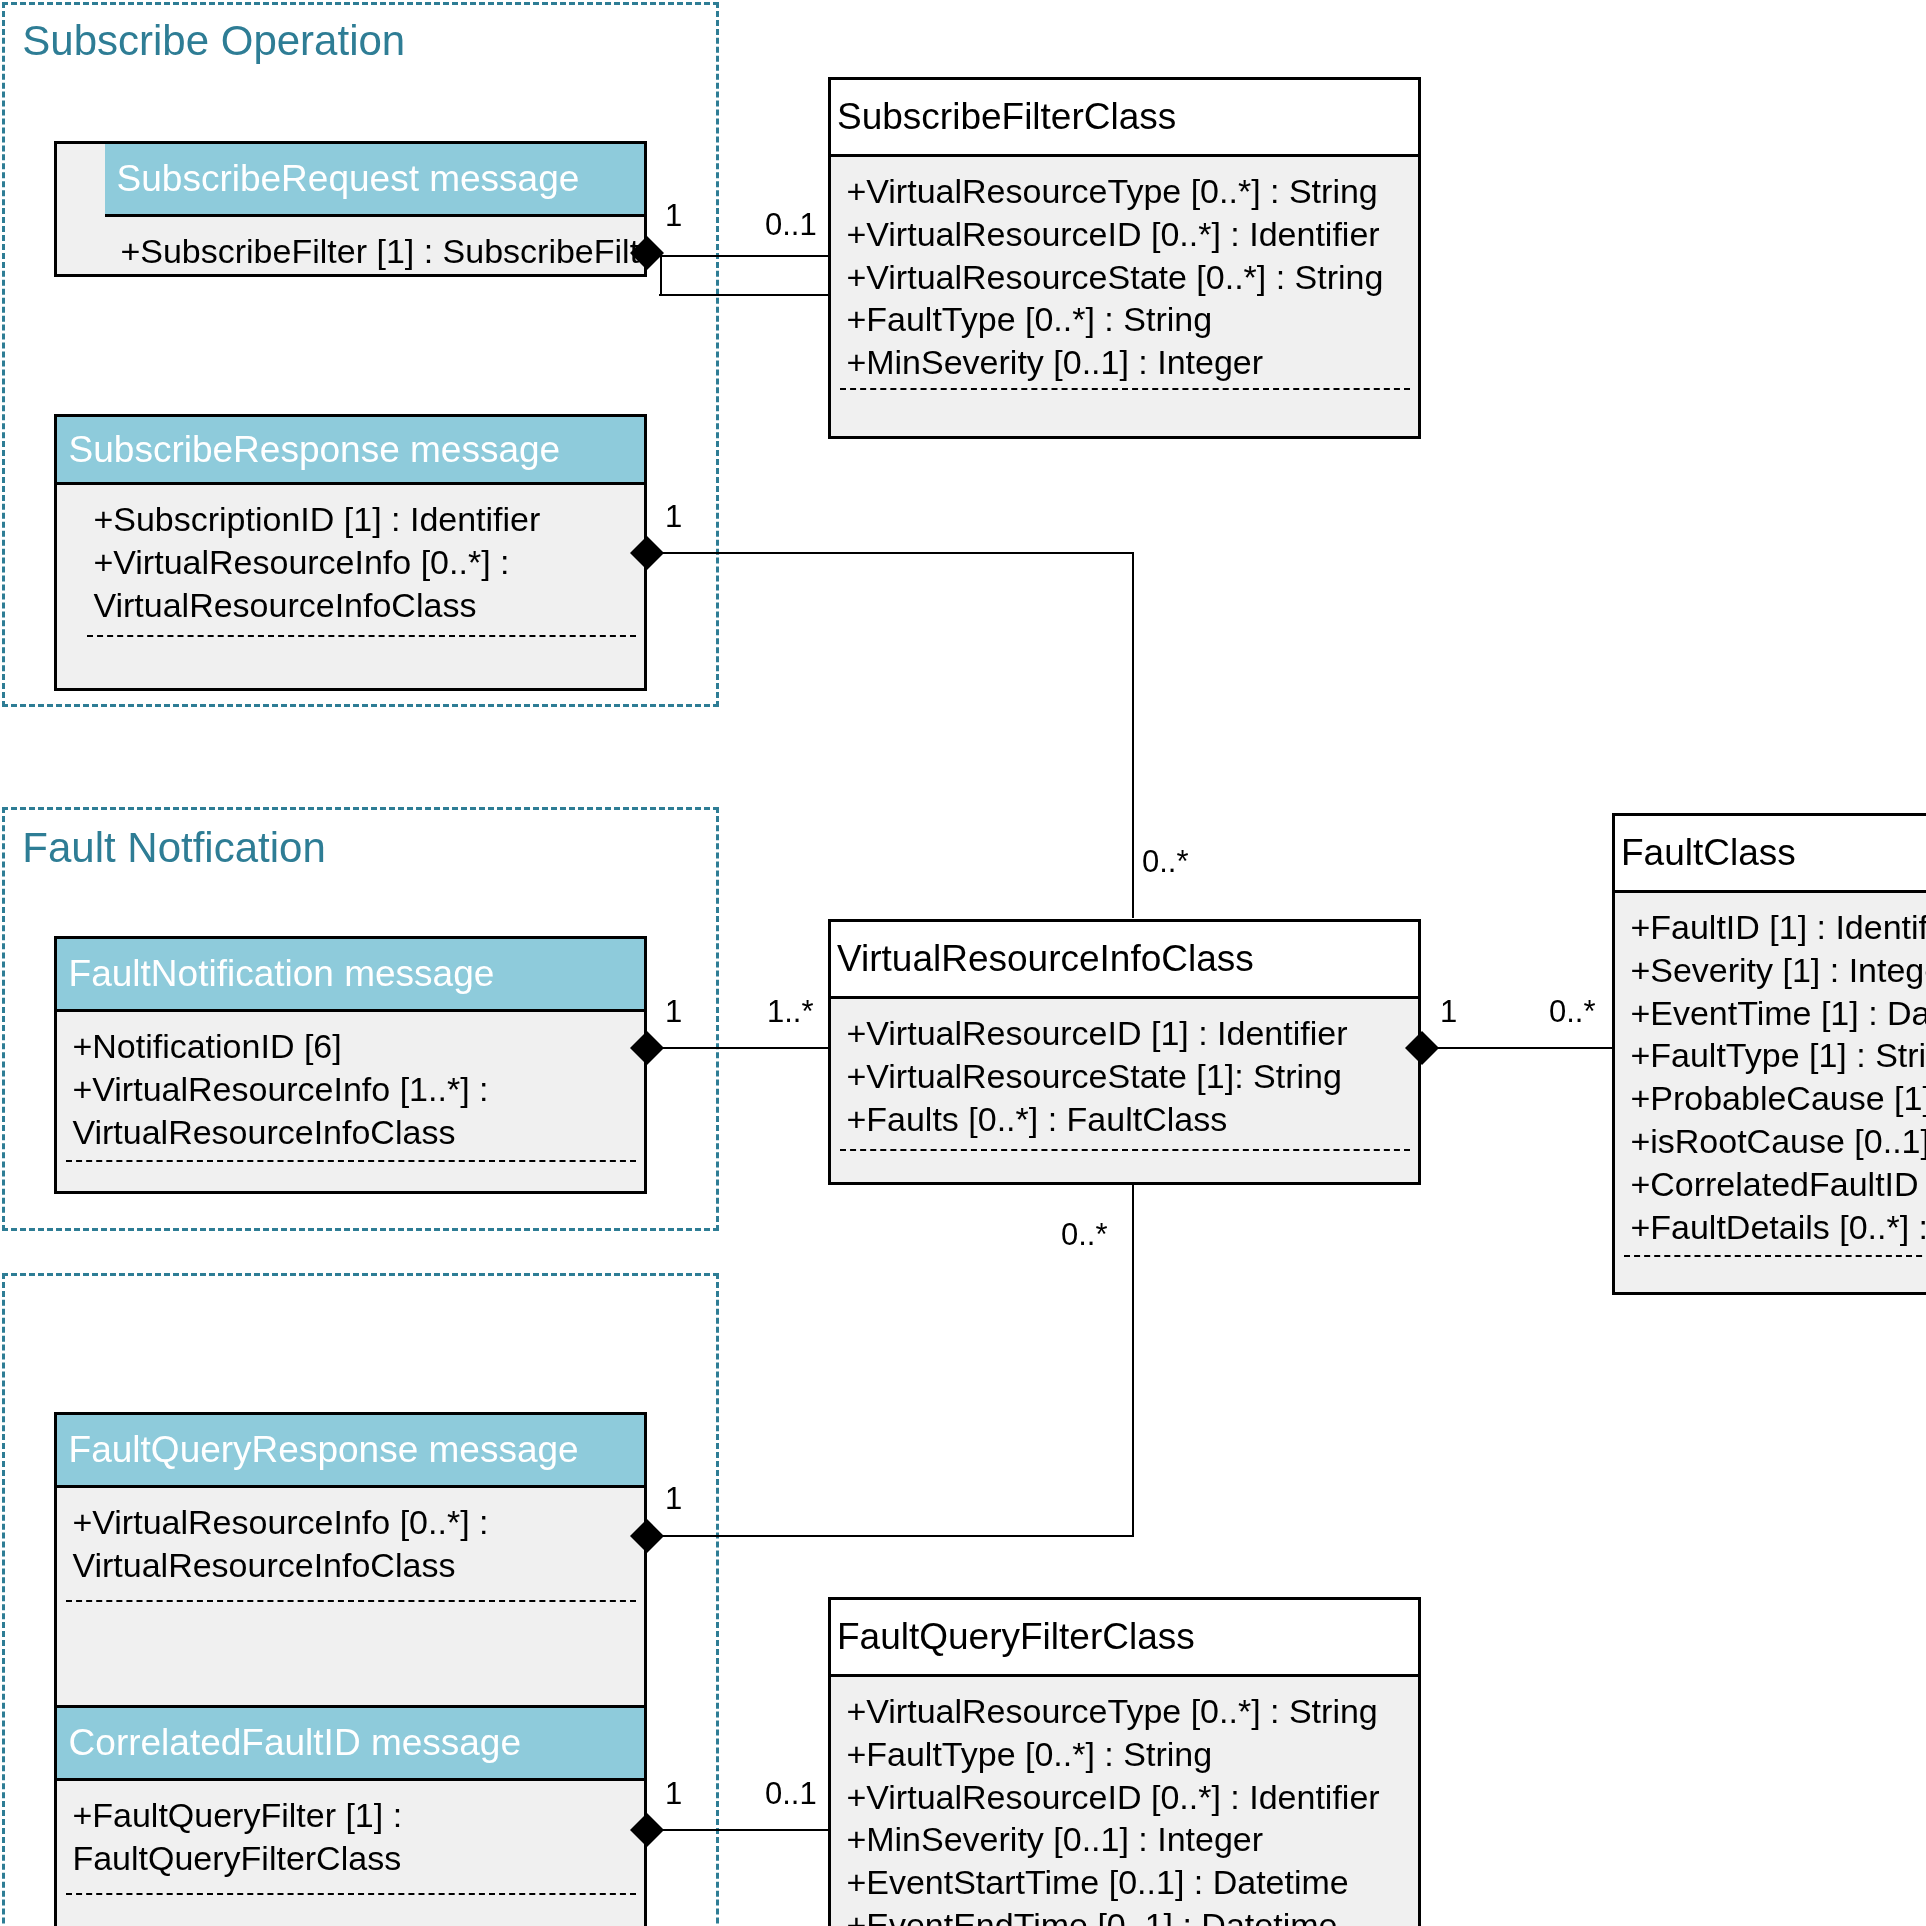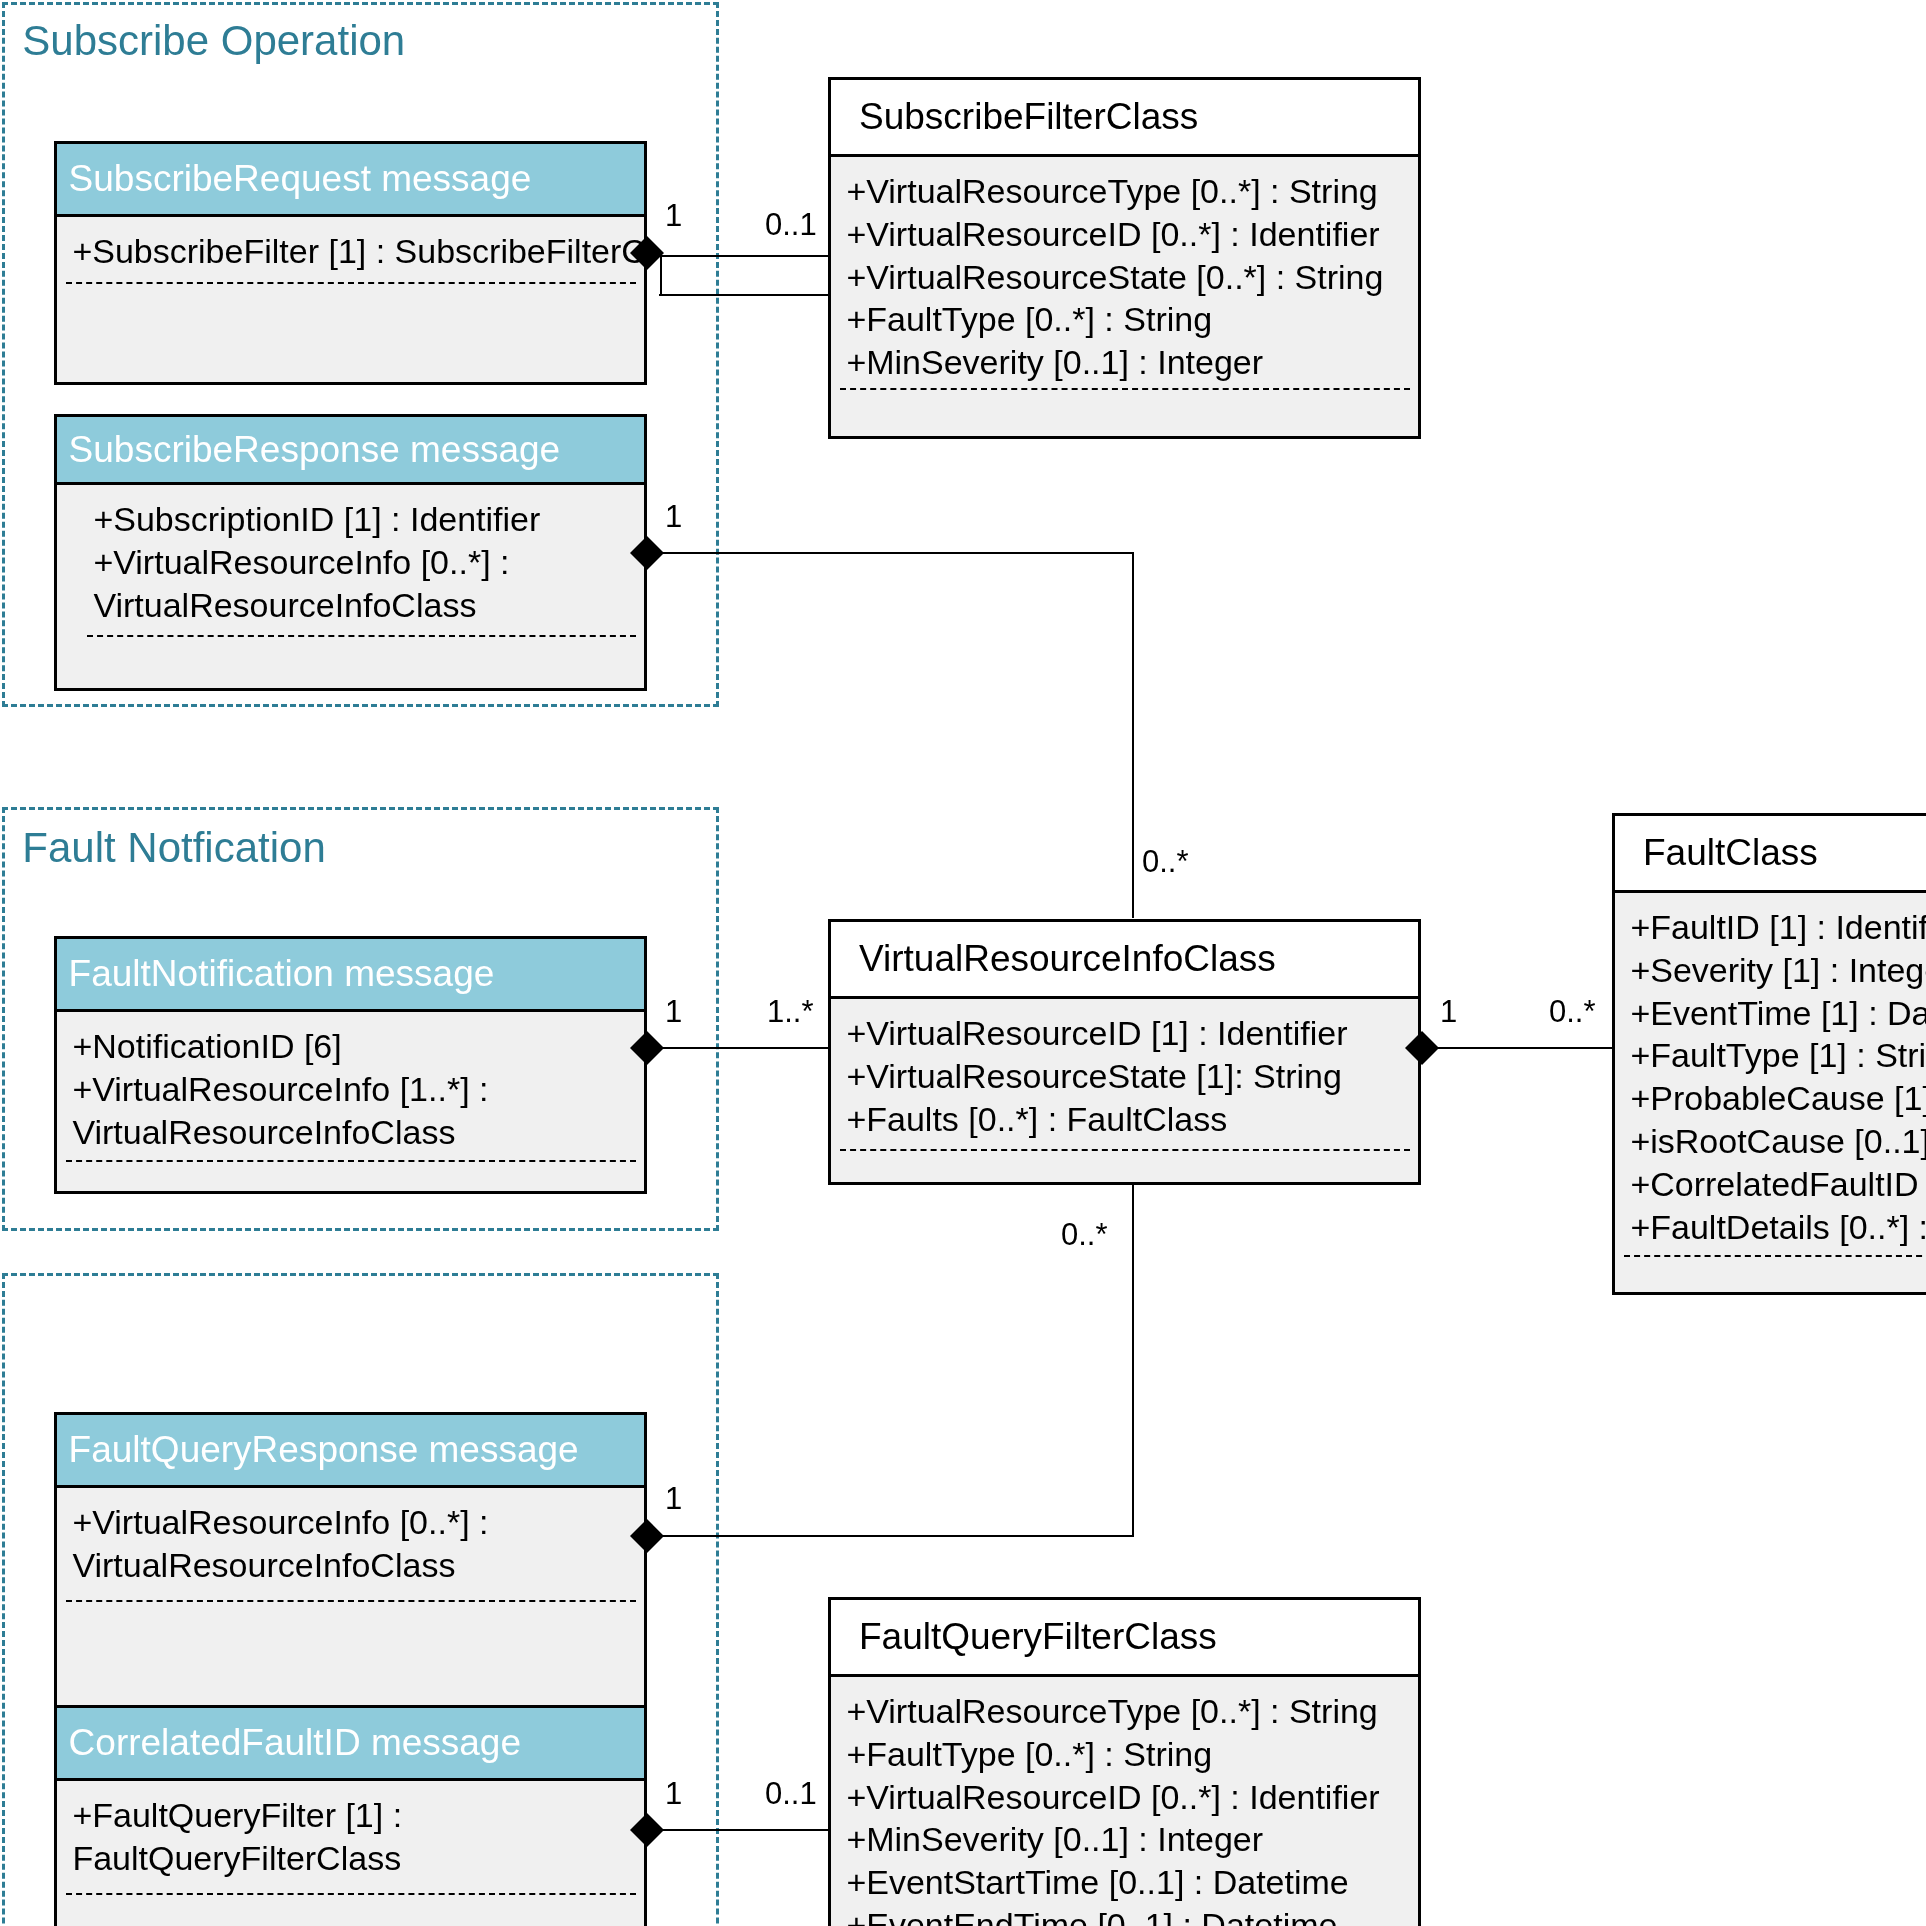--- a/index.html
+++ b/index.html
@@ -52,21 +52,21 @@
     white-space: nowrap;
   }
   .box-header.msg {
     background: #8ECBDB;
     color: #ffffff;
     padding-left: 11.6px;
   }
   .box-header.cls {
     background: #ffffff;
     color: #000000;
-    padding-left: 28px;
+    padding-left: 6px;
   }
   .box-body {
     position: relative;
     box-sizing: border-box;
     background: #F0F0F0;
     padding: 13px 11.6px 0 15.4px;
     height: calc(100% - 0px);
   }
   .attr {
     font-size: 34px;
@@ -104,21 +104,21 @@
   }
 </style>
 </head>
 <body>
 
 <div id="canvas">
 
   <div class="group-frame" style="left:1.5px; top:1.5px; width:717px; height:705px;"></div>
   <div class="group-title" style="left:22.3px; top:20px;">Subscribe Operation</div>
 
-  <div class="uml-box" style="left:54px; top:141px; width:593px; height:244px;">
+  <div class="uml-box" style="left:54px; top:141px; width:593px; height:136px;padding-left:48px;">
     <div class="box-header msg" style="height:73px;">SubscribeRequest message</div>
     <div class="box-body" style="height:120px;">
       <div class="attr">+SubscribeFilter [1] : SubscribeFilterClass</div>
       <div class="op-sep" style="top:65px;"></div>
     </div>
   </div>
 
   <div class="uml-box" style="left:54px; top:414px; width:593px; height:277px;">
     <div class="box-header msg" style="height:68px;">SubscribeResponse message</div>
     <div class="box-body" style="height:201px;margin-left:21px;">

